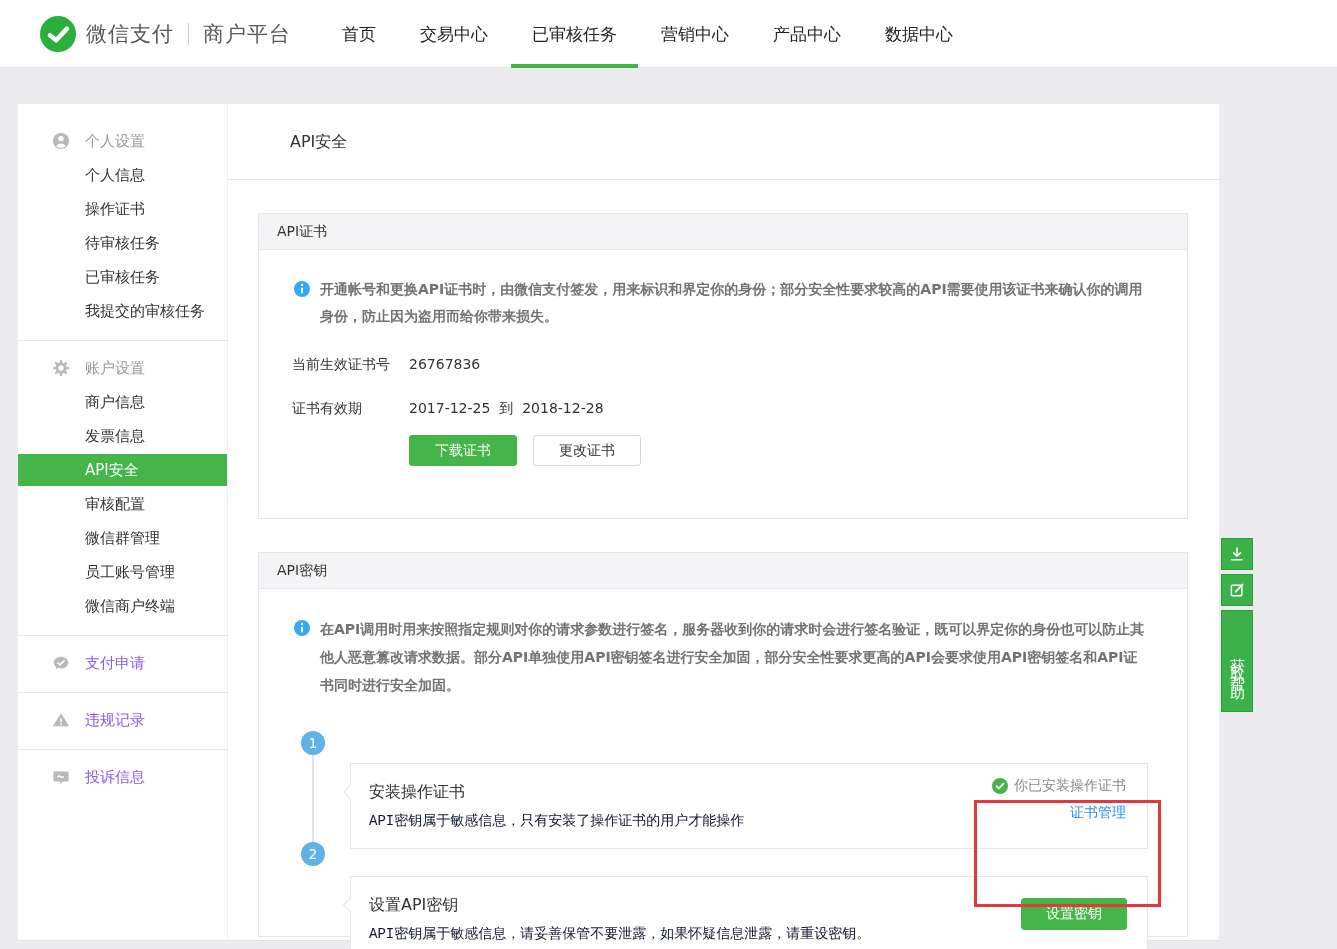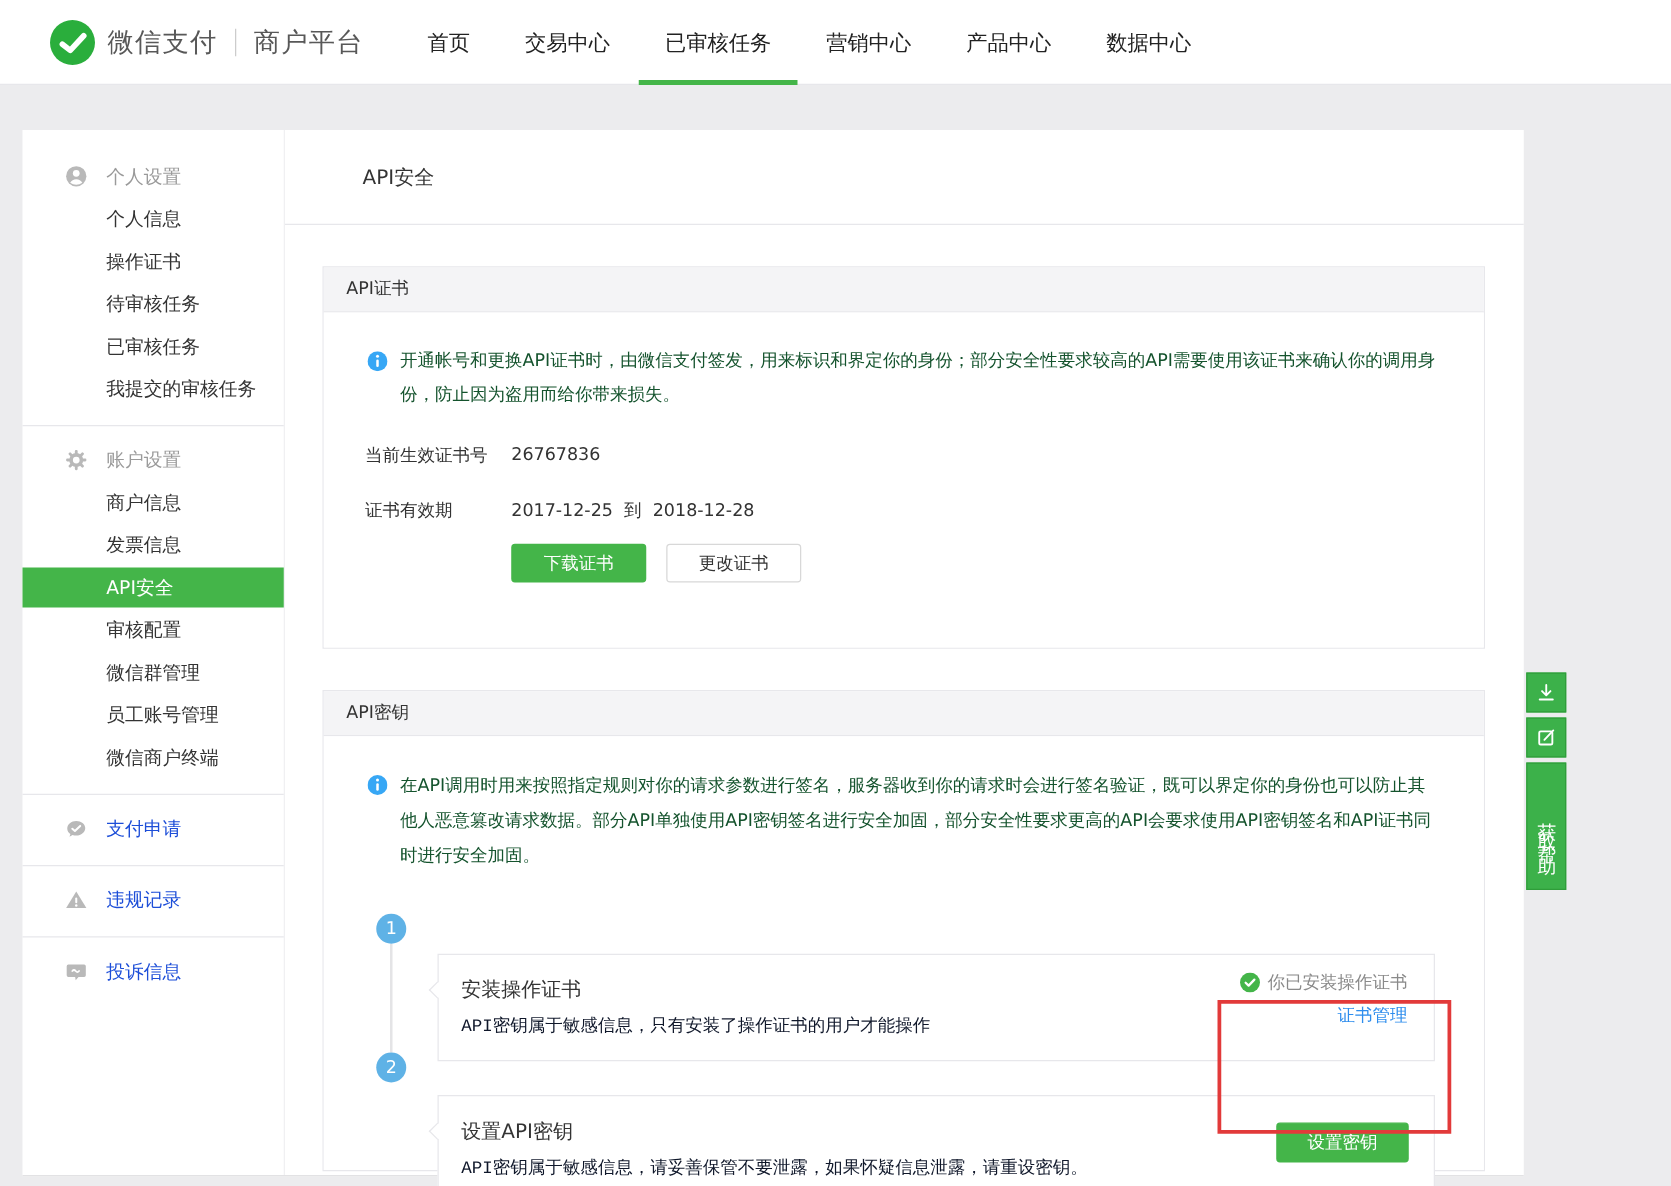--- a/index.html
+++ b/index.html
@@ -28,40 +28,40 @@
 
   
   .sidebar { position:absolute; left:0; top:0; bottom:0; width:210px; border-right:1px solid #f0f0f2; }
   .side-section { padding:10px 0 12px; }
   .side-section:first-child { padding-top:20px; }
   .side-section + .side-section { border-top:1px solid #e7e7eb; }
   .side-header { display:flex; align-items:center; height:34px; padding-left:34px; }
   .side-header .sicon { width:18px; height:18px; margin-right:15px; display:flex; }
   .side-header .sicon svg { width:18px; height:18px; }
   .side-header .slabel { font-size:15px; color:#9a9a9a; }
-  .side-header.dark .slabel { color:#1d4ed8; }
+  .side-header.dark .slabel { color:#8b5cf6; }
   .side-item { display:block; height:34px; line-height:34px; padding-left:67px; font-size:15px;
     color:#333; text-decoration:none; cursor:pointer; }
   .side-item.active { background:#44b549; color:#fff; height:32px; line-height:32px; margin:1px 0; }
 
   
   .main { position:absolute; left:210px; top:0; bottom:0; right:0; }
   .page-title-row { height:76px; line-height:76px; border-bottom:1px solid #e7e7eb;
     padding-left:62px; font-size:16px; color:#333; }
   .panels { padding-left:30px; }
   .panel { width:930px; margin-top:33px; border:1px solid #e7e7eb; }
   .panel-header { height:36px; line-height:35px; background:#f4f4f6; border-bottom:1px solid #e7e7eb;
     padding-left:18px; font-size:14px; color:#333; }
   .panel-body { background:#fff; position:relative; }
   .cert-body { height:268px; }
   .key-body { height:347px; }
 
   .info-row { display:flex; padding:26px 38px 0 35px; }
   .info-row .iicon { flex:0 0 16px; width:16px; height:16px; margin-top:5px; }
-  .info-row .itext { margin-left:10px; font-size:14px; line-height:27px; color:#14532d; }
+  .info-row .itext { margin-left:10px; font-size:14px; line-height:27px; color:#737373;font-weight:bold; }
   .key-body .info-row .itext { line-height:28px; }
 
   .field-row { display:flex; margin-top:26px; padding-left:33px; font-size:14px; color:#333; }
   .field-row .flabel { width:117px; }
   .field-row .fvalue { }
   .btn-row { margin-top:17px; padding-left:150px; display:flex; gap:16px; }
   .btn { display:inline-flex; align-items:center; justify-content:center; width:108px; height:31px;
     font-size:14px; border-radius:3px; cursor:pointer; border:1px solid transparent;
     font-family:inherit; }
   .btn-green { background:#44b549; color:#fff; border-color:#44b549; }

